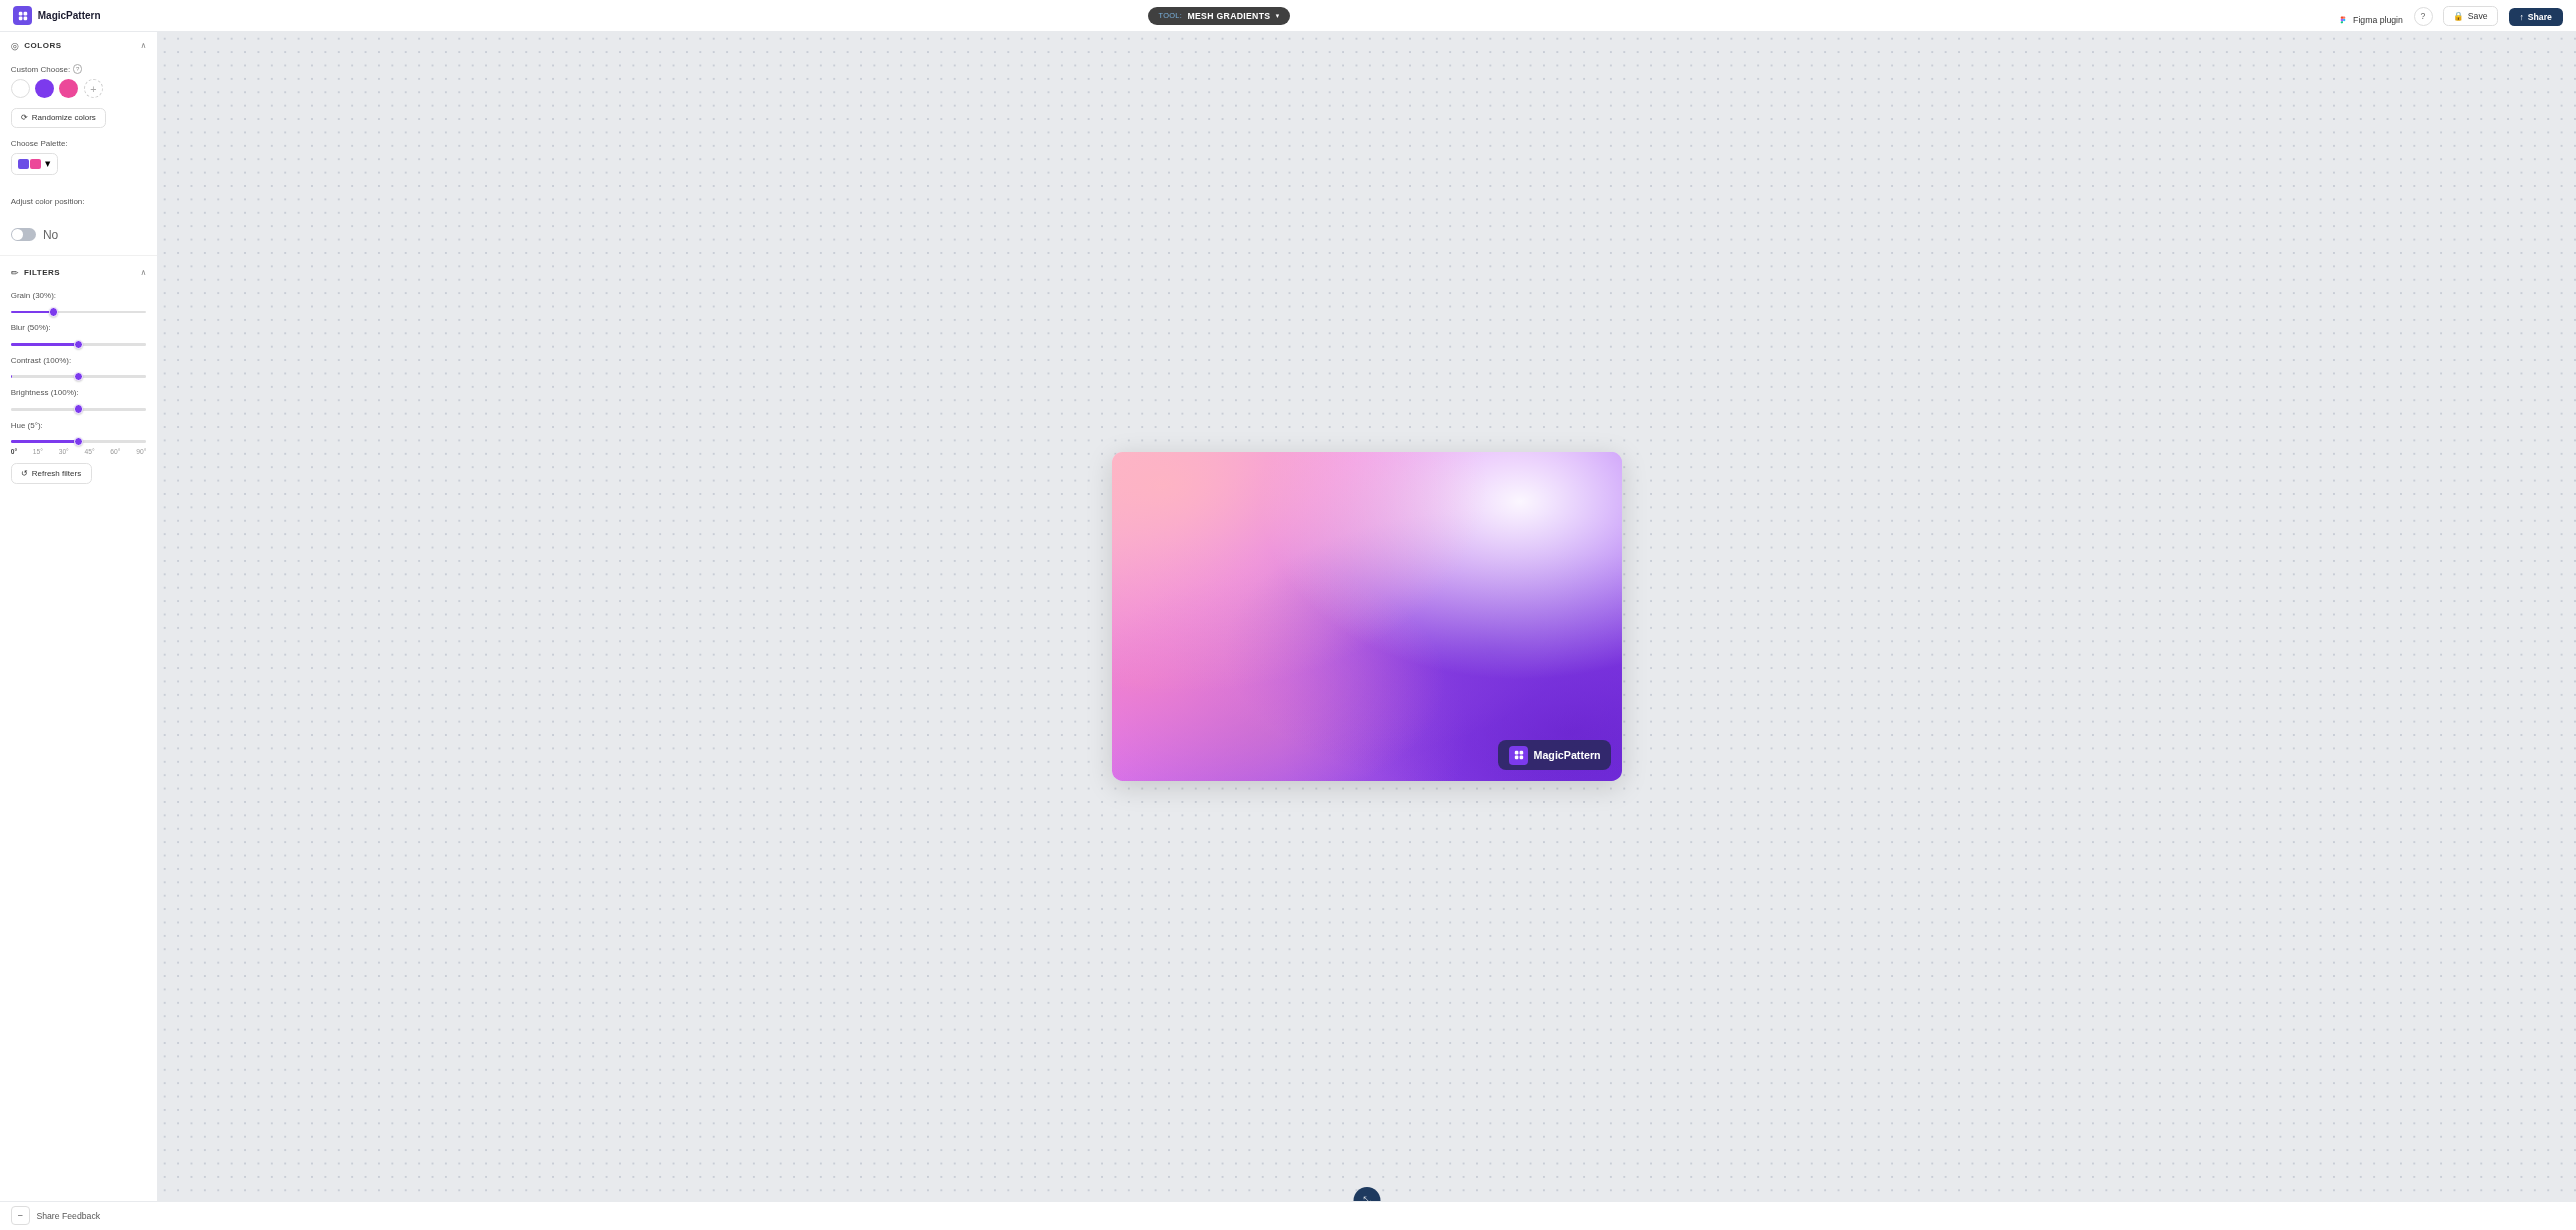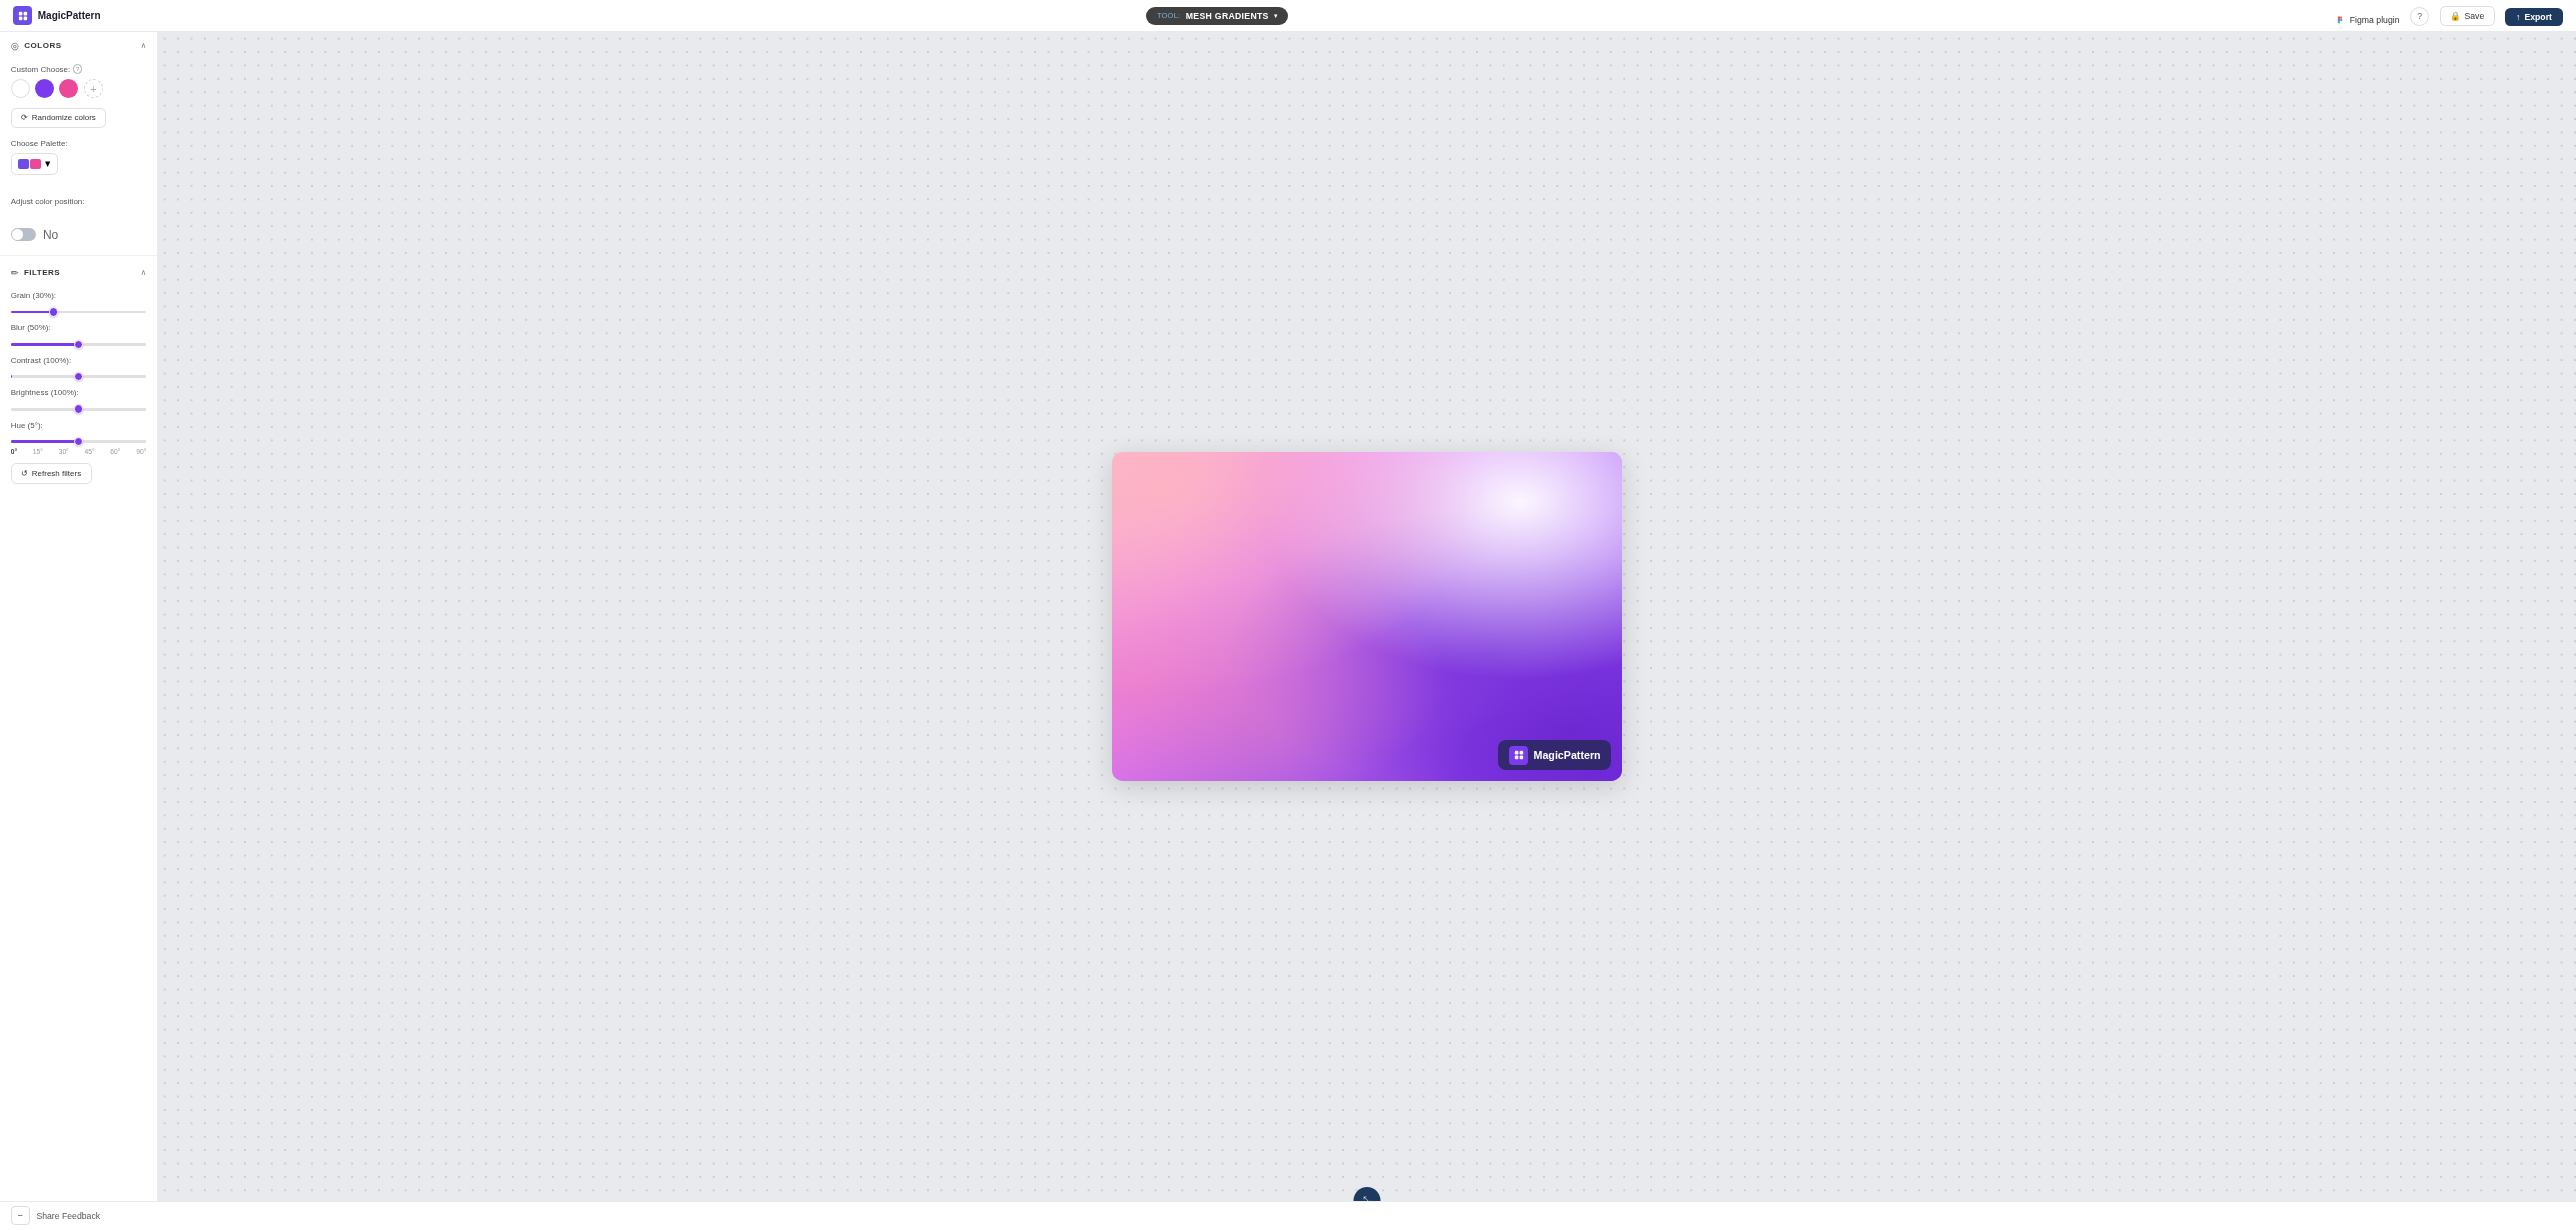--- a/index.html
+++ b/index.html
@@ -507,21 +507,21 @@
     </div>
     <div class="help-btn">
       <span>?</span>
     </div>
     <button class="save-btn">
       <span>🔒</span>
       <span>Save</span>
     </button>
     <button class="export-btn">
       <span>↑</span>
-      <span>Export</span>
+      <span>Share</span>
     </button>
   </div>
 </div>
 
 <div class="main-layout">
 
   <div class="sidebar">
 
     <div class="section-header">
       <div class="section-title-row">

